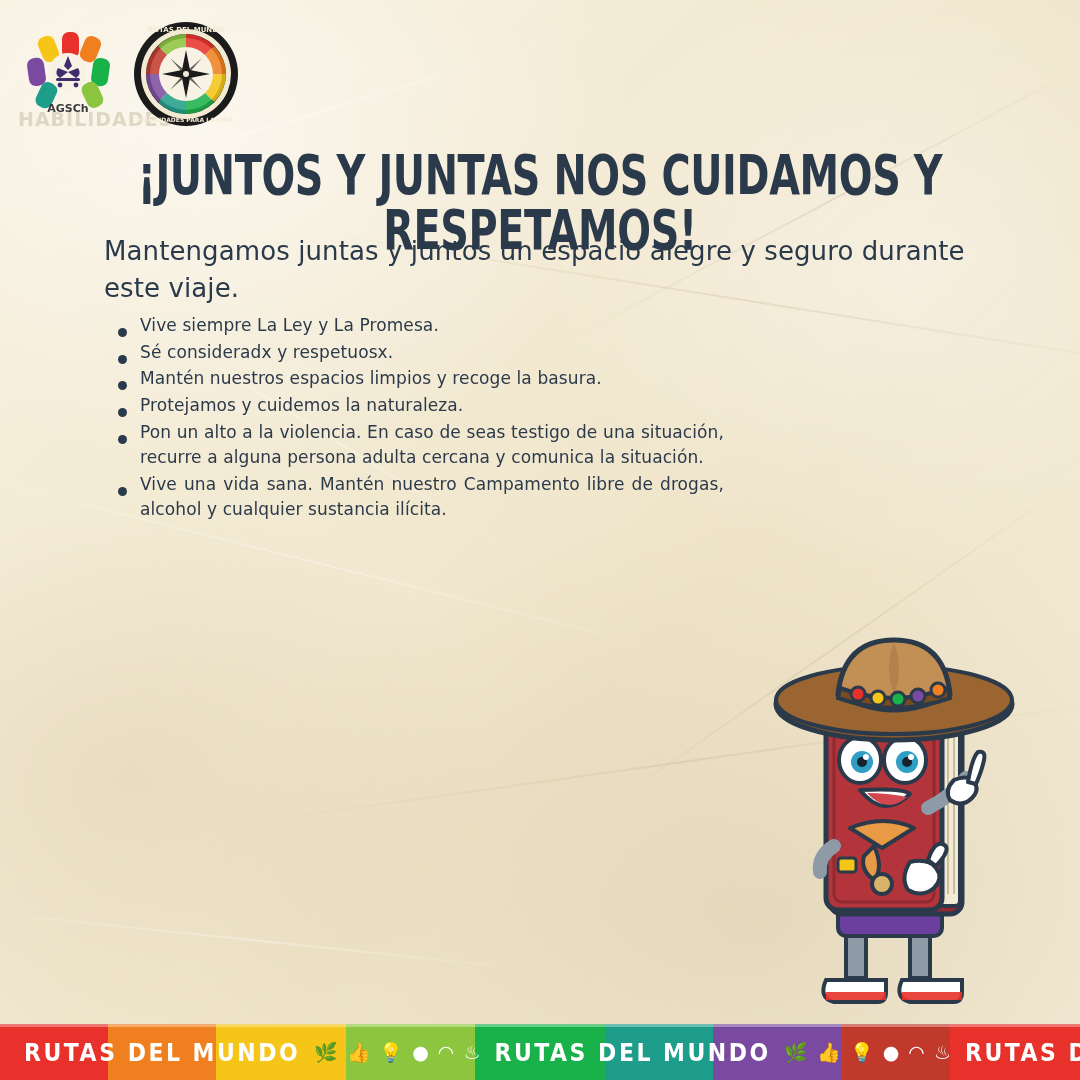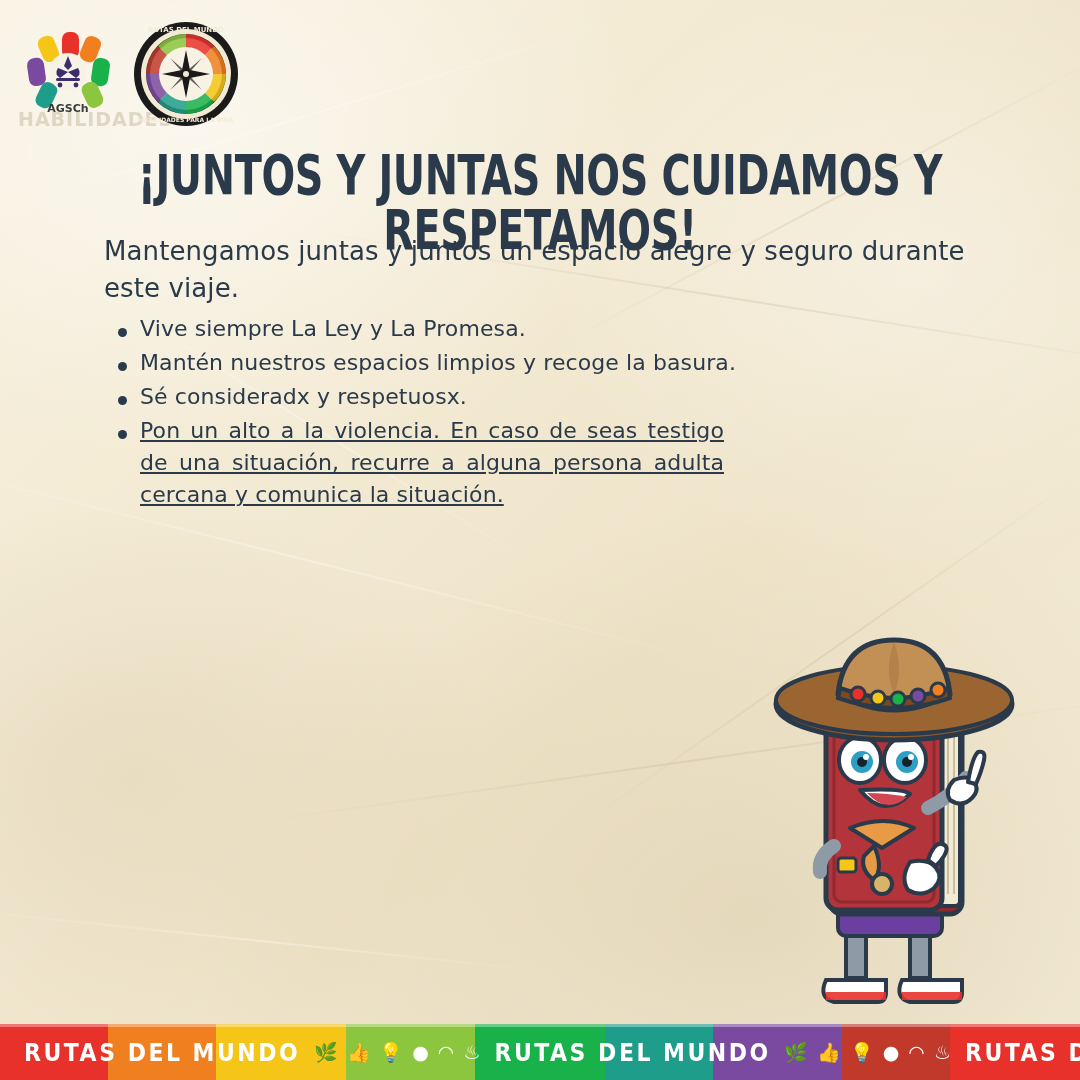--- a/index.html
+++ b/index.html
@@ -112,38 +112,38 @@
 
   ul.rules {
     list-style: none;
     margin-top: 6px;
   }
 
   ul.rules li {
     position: relative;
     padding-left: 36px;
     margin-bottom: 2px;
-    font-size: 22px;
+    font-size: 17px;
     line-height: 1.46;
     letter-spacing: .1px;
   }
 
   ul.rules li::before {
     content: "";
     position: absolute;
     left: 14px;
     top: 15px;
     width: 9px;
     height: 9px;
     background: #2b3a4a;
     border-radius: 50%;
   }
 
   li.justify { text-align: justify; }
-  li.narrow { width: 620px; text-decoration: underline; }
+  li.narrow { width: 620px; }
 
   
   #mascot {
     position: absolute;
     left: 742px;
     top: 632px;
     width: 330px;
     height: 385px;
     z-index: 3;
   }
@@ -284,23 +284,25 @@
       </svg>
     </div>
   </div>
 
   <h1 id="title">¡JUNTOS Y JUNTAS NOS CUIDAMOS Y RESPETAMOS!</h1>
 
   <div id="content">
     <p id="intro">Mantengamos juntas y juntos un espacio alegre y seguro durante este viaje.</p>
     <ul class="rules">
       <li>Vive siempre La Ley y La Promesa.</li>
+      <li>Sé consideradx y respetuosx.</li>
       <li>Mantén nuestros espacios limpios y recoge la basura.</li>
-      <li>Sé consideradx y respetuosx.</li>
+      <li>Protejamos y cuidemos la naturaleza.</li>
       <li class="justify narrow">Pon un alto a la violencia. En caso de seas testigo de una situación, recurre a alguna persona adulta cercana y comunica la situación.</li>
+      <li class="justify narrow">Vive una vida sana. Mantén nuestro Campamento libre de drogas, alcohol y cualquier sustancia ilícita.</li>
     </ul>
   </div>
 
   <div id="mascot">
     <svg width="330" height="385" viewBox="0 0 330 385" aria-hidden="true">
 
       <rect x="104" y="288" width="20" height="58" fill="#8e9aa6" stroke="#2b3a4a" stroke-width="4"></rect>
       <rect x="168" y="288" width="20" height="58" fill="#8e9aa6" stroke="#2b3a4a" stroke-width="4"></rect>
 
       <path d="M84 348 q-8 18 8 22 h44 q8 0 8 -10 v-12 z" fill="#ffffff" stroke="#2b3a4a" stroke-width="4"></path>

